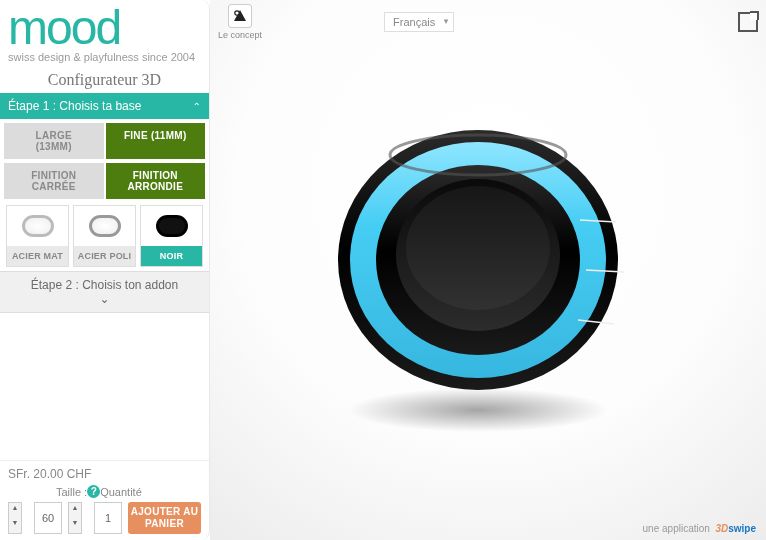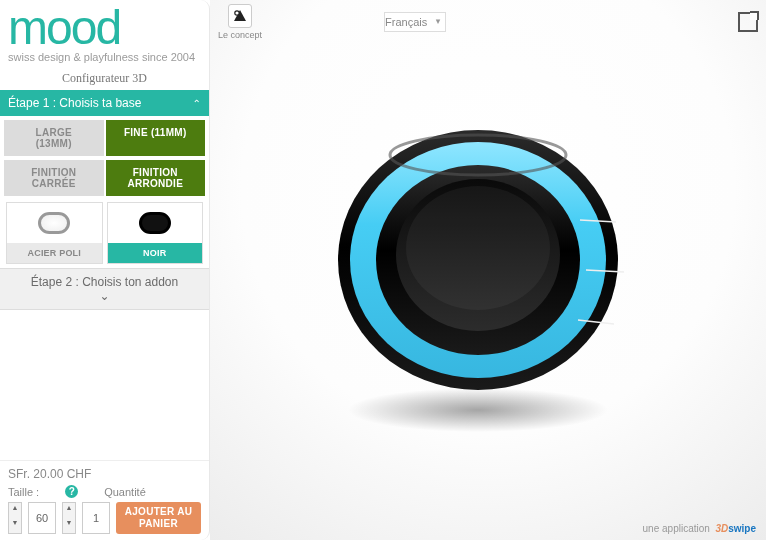--- a/index.html
+++ b/index.html
@@ -2,52 +2,52 @@
 <html><head>
 <meta charset="utf-8">
 <style>
   * { box-sizing: border-box; margin: 0; padding: 0; }
   body { font-family: Arial, Helvetica, sans-serif; width: 766px; height: 540px; overflow: hidden; background: #fff; position: relative; }
   .root { display: flex; width: 100%; height: 100%; }
   .sidebar { width: 210px; height: 100%; border-right: 1px solid #e8e8e8; display: flex; flex-direction: column; background:#fff;border-radius:9px; }
   .logo-area { padding: 6px 8px 2px 8px; }
   .logo { font-size: 48px; font-weight: 400; letter-spacing: -2px; color: #27b7a4; font-family: 'Trebuchet MS', Arial, sans-serif; line-height: 0.9; }
   .tagline { font-size: 11px; color: #9b9b9b; margin-top: 2px; }
-  .title { font-size: 12px; color: #777; text-align: center; margin: 6px 0 4px 0; font-family: Georgia, serif; font-style: normal; }
+  .title { font-size: 16px; color: #777; text-align: center; margin: 6px 0 4px 0; font-family: Georgia, serif; font-style: normal; }
   .accordion-hd { background: #27b7a4; color: #fff; font-size: 12px; padding: 6px 8px; display:flex; justify-content: space-between; align-items:center; cursor:pointer; }
   .accordion-hd .chev { font-size: 10px; }
   .accordion-hd2 { background: #f0f0f0; color:#6b6b6b; font-size:12px; padding:6px 24px; display:flex; justify-content:space-between; align-items:center; cursor:pointer; border-top:1px solid #ddd; border-bottom:1px solid #ddd;flex-direction:column;}
   .btn-row { display:flex; gap:2px; padding:4px 4px 0 4px; }
   .btn { flex:1; font-size:10px; font-weight:bold; text-align:center; padding:7px 12px; letter-spacing:0.3px; cursor:pointer; }
   .btn-off { background:#dcdcdc; color:#8a8a8a; }
   .btn-on  { background:#4d7c0f; color:#fff; }
   .swatch-row { display:flex; gap:4px; padding:6px 6px 4px 6px; }
   .swatch { flex:1; border:1px solid #ddd; display:flex; flex-direction:column; align-items:center; cursor:pointer; }
   .swatch .thumb { width:100%; height:40px; display:flex; align-items:center; justify-content:center; background:#fff; }
   .ring-mini { width:32px; height:22px; border:3px solid #bbb; border-radius:50%/70%; background: radial-gradient(#fff,#eee);}
   .ring-mini.poli { border-color:#999; }
   .ring-mini.noir { width:32px; height:22px; border:3px solid #000; border-radius:50%/70%; background:#111;}
   .swatch .lbl { width:100%; text-align:center; font-size:9px; font-weight:bold; padding:5px 0; background:#e9e9e9; color:#888; letter-spacing:0.2px; }
   .swatch.active .lbl { background:#27b7a4; color:#fff; }
   .spacer { flex:1; }
   .footer { padding:6px 8px; border-top:1px solid #eee; }
   .price { font-size:12px; color:#888; margin-bottom:4px; }
-  .specs { font-size:11px; color:#888; display:flex; gap:26px; align-items:center; margin-bottom:4px; }
+  .specs { font-size:11px; color:#888; display:flex; gap:0; align-items:center; margin-bottom:4px;margin-left:48px; }
   .specs .help { display:inline-block; width:13px; height:13px; border-radius:50%; background:#27b7a4; color:#fff; font-size:10px; text-align:center; line-height:13px; font-weight:bold; }
   .ctr-row { display:flex; gap:6px; align-items:stretch; }
   .stepper { display:flex; flex-direction:column; border:1px solid #ccc; width:14px; }
   .stepper .stbtn { flex:1; text-align:center; font-size:7px; background:#f3f3f3; cursor:pointer; color:#666; line-height:1.5; }
-  .numbox { border:1px solid #ccc; width:28px; text-align:center; font-size:11px; color:#666; display:flex; align-items:center; justify-content:center; }
+  .numbox { border:1px solid #ccc; width:28px; text-align:center; font-size:11px; color:#666; display:flex; align-items:center; justify-content:center;margin-left:6px; }
   .addcart { flex:1; background:#e78f5e; color:#fff; font-size:10px; font-weight:bold; text-align:center; padding:4px 2px; cursor:pointer; letter-spacing:0.3px; display:flex; align-items:center; justify-content:center; line-height:1.2; border-radius:3px;}
   .viewer { flex:1; position:relative; background: radial-gradient(circle at 50% 35%, #ffffff 0%, #fdfdfd 55%, #ececec 100%); }
   .topbar { position:absolute; top:4px; left:8px; right:8px; display:flex; align-items:center; gap:12px; }
   .concept { display:flex; flex-direction:column; align-items:center; cursor:pointer; }
   .concept .cicon { width:24px; height:24px; display:flex; align-items:center; justify-content:center; font-size:18px; font-weight:bold; color:#222; border:1px solid #ccc; border-radius:3px; background:#fff;}
   .concept .ctxt { font-size:9px; color:#888; margin-top:2px;}
-  .langsel { font-size:11px; color:#888; border:1px solid #ddd; padding:3px 18px 3px 0; background:#fff; cursor:pointer; position:relative; margin-left:110px;}
+  .langsel { font-size:11px; color:#888; border:1px solid #ddd; padding:3px 18px 3px 8px; background:#fff; cursor:pointer; position:relative; margin-left:110px;}
   .langsel::after { content:"▾"; position:absolute; right:5px; top:3px; font-size:9px; color:#999;}
   .fullscr { margin-left:auto; width:20px; height:20px; border:2px solid #555; position:relative; cursor:pointer; }
   .fullscr::after { content:""; position:absolute; right:-3px; top:-3px; width:7px; height:7px; background:#fff; border-top:2px solid #555; border-right:2px solid #555; }
   .credit { position:absolute; bottom:6px; right:10px; font-size:10px; color:#999; }
   .credit b { color:#e78f5e; font-style:italic; font-weight:bold; }
   .credit .sw { color:#1976c1; font-weight:bold;}
   .ring3d { position:absolute; left:50%; top:50%; transform:translate(-50%,-50%); }
   svg.ringsvg { display:block; }
 </style>
 </head>
@@ -69,20 +69,26 @@
     <div class="btn-row">
       <div class="btn btn-off">LARGE (13MM)</div>
       <div class="btn btn-on">FINE (11MM)</div>
     </div>
     <div class="btn-row">
       <div class="btn btn-off">FINITION CARRÉE</div>
       <div class="btn btn-on">FINITION ARRONDIE</div>
     </div>
 
     <div class="swatch-row">
+      <div class="swatch">
+        <div class="thumb">
+            <div class="ring-mini"></div>
+          </div>
+        <div class="lbl">ACIER MAT</div>
+      </div>
       <div class="swatch">
         <div class="thumb">
             <div class="ring-mini poli"></div>
           </div>
         <div class="lbl">ACIER POLI</div>
       </div>
       <div class="swatch active">
         <div class="thumb">
             <div class="ring-mini noir"></div>
           </div>

